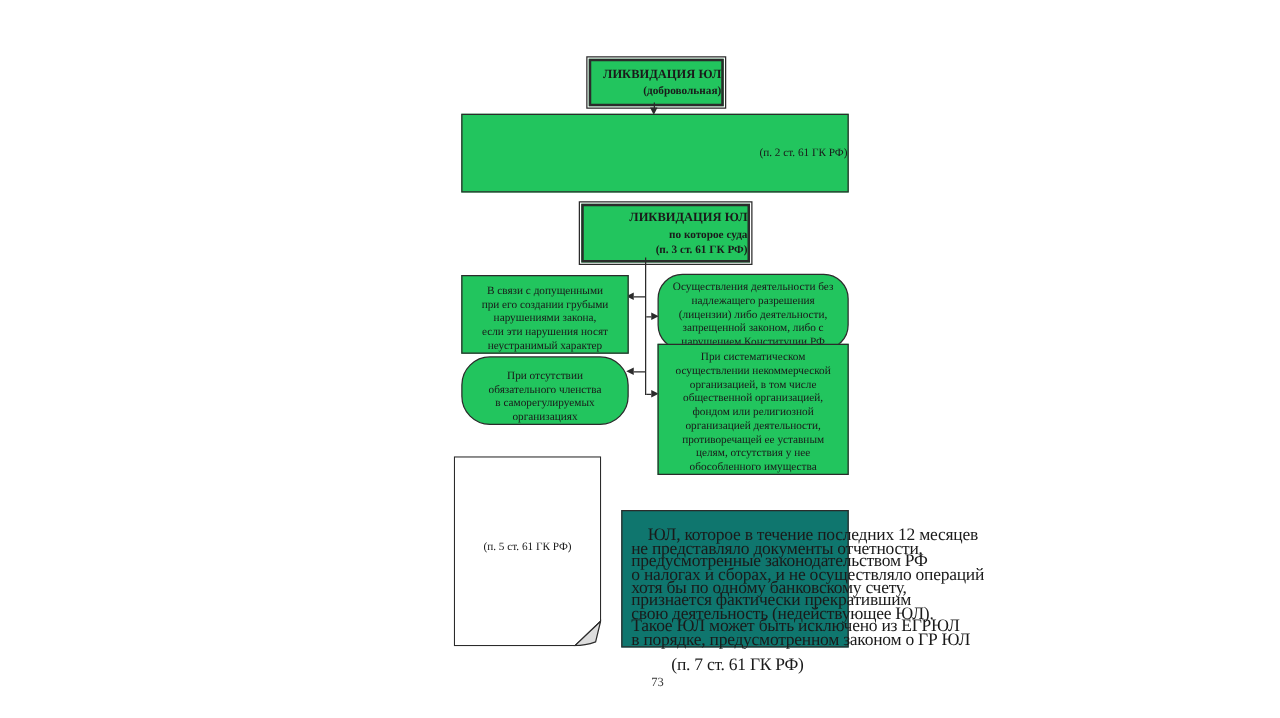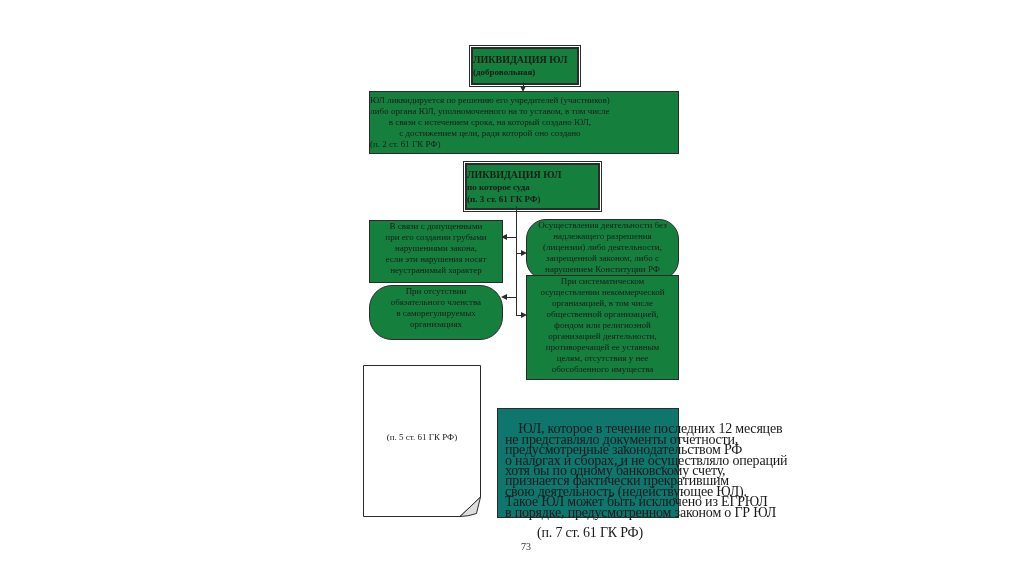--- a/index.html
+++ b/index.html
@@ -1,22 +1,22 @@
 <!DOCTYPE html>
 <html><head>
 <meta charset="utf-8">
 <style>
   html,body{margin:0;padding:0;background:#ffffff;}
   #canvas{
     position:relative;width:1024px;height:574px;background:#ffffff;
     font-family:"Liberation Serif", serif;color:#1a1a1a;overflow:hidden;
   }
   .box{
-    position:absolute;border:1px solid #2b2b2b;background:#15803d;
-    display:flex;align-items:flex-start;justify-content:center;
+    position:absolute;border:1px solid #2b2b2b;background:#22c55e;
+    display:flex;align-items:flex-end;justify-content:center;
     text-align:center;font-size:9px;line-height:11px;white-space:pre;
   }
   .double{
     border:2px solid #2b2b2b;
     box-shadow:0 0 0 1px #fff, 0 0 0 2px #2b2b2b;
   }
   .bold{font-weight:normal;}
   .hline,.vline{position:absolute;background:#2b2b2b;}
   .hline{height:1px;}
   .vline{width:1px;}
@@ -62,24 +62,20 @@
 
   <div class="box double" id="top-box">
     <span class="t1">ЛИКВИДАЦИЯ ЮЛ</span>
     <span class="t2">(добровольная)</span>
   </div>
 
   <div class="vline" style="left:523px;top:82px;height:5px;"></div>
   <div class="ah ah-down" style="left:520px;top:86px;"></div>
 
   <div class="box" id="big-box">
-    <span>ЮЛ ликвидируется по решению его учредителей (участников)
-либо органа ЮЛ, уполномоченного на то уставом, в том числе
-в связи с истечением срока, на который создано ЮЛ,
-с достижением цели, ради которой оно создано</span>
     <span class="bold">(п. 2 ст. 61 ГК РФ)</span>
   </div>
 
   <div class="box double" id="court-box">
     <span class="t1">ЛИКВИДАЦИЯ ЮЛ</span>
     <span>по которое суда</span>
     <span>(п. 3 ст. 61 ГК РФ)</span>
   </div>
 
   <div class="vline" style="left:516px;top:206px;height:110px;"></div>

